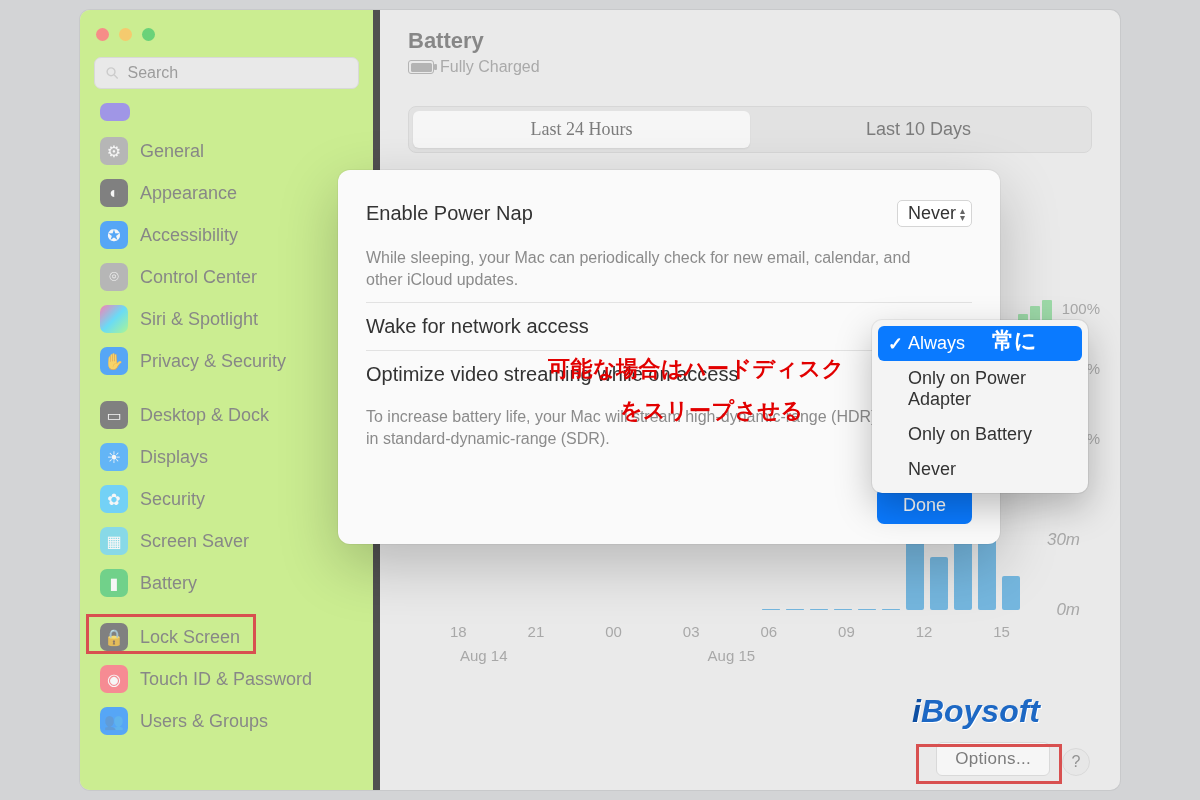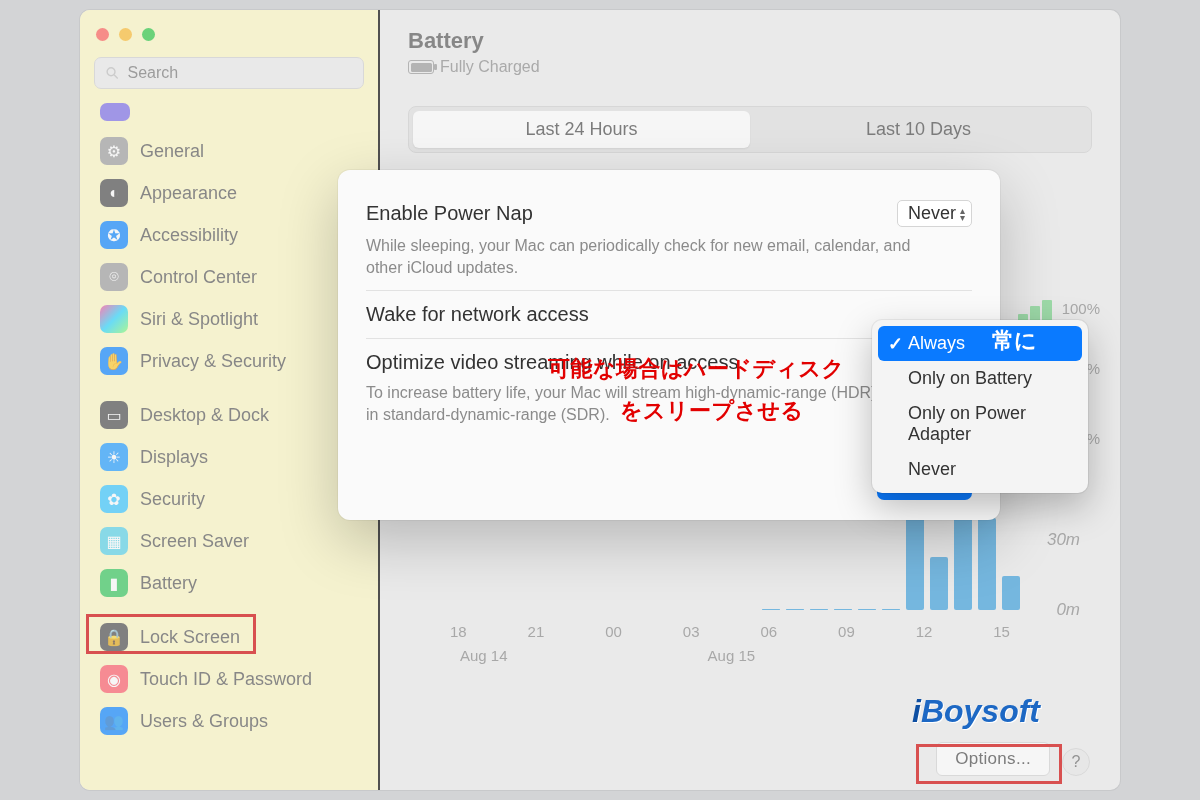--- a/index.html
+++ b/index.html
@@ -14,22 +14,22 @@
   background: #ededed; border-radius: 10px; display: flex;
   box-shadow: 0 0 0 1px rgba(0,0,0,.05);
   overflow: hidden;
 }
 .dim-overlay {
   position: absolute; inset: 0; background: rgba(230,230,230,.35); pointer-events: none;
 }
 
 
 .sidebar {
-  width: 300px; background: #fef9c3; padding: 14px 14px 14px 14px;
-  border-right: 2px solid #000000; position: relative;
+  width: 300px; background: #bef264; padding: 14px 14px 14px 14px;
+  border-right: 7px solid #000000; position: relative;
   overflow: hidden;
 }
 .traffic { display: flex; gap: 10px; padding: 4px 2px 16px; }
 .dot { width: 13px; height: 13px; border-radius: 50%; }
 .dot.red { background: #ff5f57; } .dot.yellow { background: #febc2e; } .dot.green { background: #28c840; }
 .search-wrap {
   display: flex; align-items: center; gap: 8px;
   background: #ececec; border: 1px solid #d2d2d2; border-radius: 7px;
   padding: 6px 10px; margin-bottom: 14px;
 }
@@ -65,21 +65,21 @@
 .main-title { color: #555; font-weight: 700; font-size: 22px; }
 .main-sub { color: #8a8a8a; font-size: 16px; margin-top: 4px; display:flex; align-items:center; gap:6px;}
 .batt-badge { width: 26px; height: 14px; border: 1.5px solid #9a9a9a; border-radius: 3px; position: relative; }
 .batt-badge::after { content:""; position:absolute; right:-4px; top:3px; width:3px; height:6px; background:#9a9a9a; border-radius:1px;}
 .batt-badge::before { content:""; position:absolute; left:1.5px; top:1.5px; bottom:1.5px; right:1.5px; background:#9a9a9a; border-radius:1.5px;}
 .seg {
   margin-top: 30px; background: #e1e1e1; border: 1px solid #d0d0d0; border-radius: 8px;
   display: flex; padding: 4px; width: 100%;
 }
 .seg-btn { flex: 1; text-align: center; padding: 8px; font-size: 18px; color: #444; border-radius: 6px; }
-.seg-btn.active { background: #fff; box-shadow: 0 1px 2px rgba(0,0,0,.1); font-weight: 500; }
+.seg-btn.active { background: #fff; box-shadow: 0 1px 2px rgba(0,0,0,.1); font-weight: 500; font-family: Liberation Serif, serif; }
 .fully-line { margin-top: 16px; color: #444; font-size: 19px; }
 .fully-sub { color: #999; font-size: 15px; margin-top: 2px; }
 
 
 .chart-zone { position: relative; height: 210px; margin-top: 90px; }
 .green-bars { position: absolute; right: 40px; top: 0; display: flex; gap: 2px; align-items: flex-end; }
 .green-bars div { width: 10px; background: #5bcf6f; border-radius: 1px; opacity:.8;}
 .y100, .y50, .y0 { position: absolute; right: -8px; color: #888; font-size: 15px; }
 .y100 { top: 0; } .y50 { top: 60px; } .y0 { top: 130px; }
 
@@ -107,21 +107,21 @@
 
 .sheet {
   position: absolute; left: 258px; top: 160px; width: 662px;
   background: #fafafa; border-radius: 12px; padding: 26px 28px 20px;
   box-shadow: 0 20px 60px rgba(0,0,0,.22), 0 0 0 1px rgba(0,0,0,.04);
 }
 .opt-row { padding: 12px 0; border-top: 1px solid #e2e2e2; }
 .opt-row:first-child { border-top: none; padding-top: 4px; }
 .opt-head { display: flex; align-items: center; justify-content: space-between; }
 .opt-title { font-size: 20px; color: #333; }
-.opt-desc { color: #8b8b8b; font-size: 16px; line-height: 1.35; margin-top: 8px; max-width: 560px;}
+.opt-desc { color: #8b8b8b; font-size: 16px; line-height: 1.35; margin-top: 20px; max-width: 560px;}
 .popup-val {
   display: flex; align-items: center; gap: 4px; font-size: 18px; color: #333;
   border: 1px solid #d5d5d5; border-radius: 5px; padding: 2px 6px 2px 10px; background:#fff;
 }
 .updown { display:flex; flex-direction:column; line-height:7px; font-size:10px; color:#666;}
 .done-btn {
   float: right; margin-top: 26px; background: #0a7aff; color: #fff;
   border: none; border-radius: 7px; padding: 8px 26px; font-size: 18px; font-weight: 500;
 }
 
@@ -325,22 +325,22 @@
       <div class="opt-desc">To increase battery life, your Mac will stream high-dynamic-range (HDR) video in standard-dynamic-range (SDR).</div>
     </div>
     <button class="done-btn">Done</button>
     <div style="clear:both"></div>
   </div>
 
   <div class="dropdown">
     <div class="dd-item selected">
       <span>Always</span>
     </div>
+    <div class="dd-item">Only on Power Adapter</div>
     <div class="dd-item">Only on Battery</div>
-    <div class="dd-item">Only on Power Adapter</div>
     <div class="dd-item">Never</div>
   </div>
 
   <span class="jp-anno-sel" style="left:912px; top:316px;">常に</span>
   <span class="jp-anno" style="left:468px; top:344px;">可能な場合はハードディスク</span>
   <span class="jp-anno" style="left:540px; top:386px;">をスリープさせる</span>
 
   <div class="watermark"><span class="i">i</span>Boysoft</div>
 </div>
 

